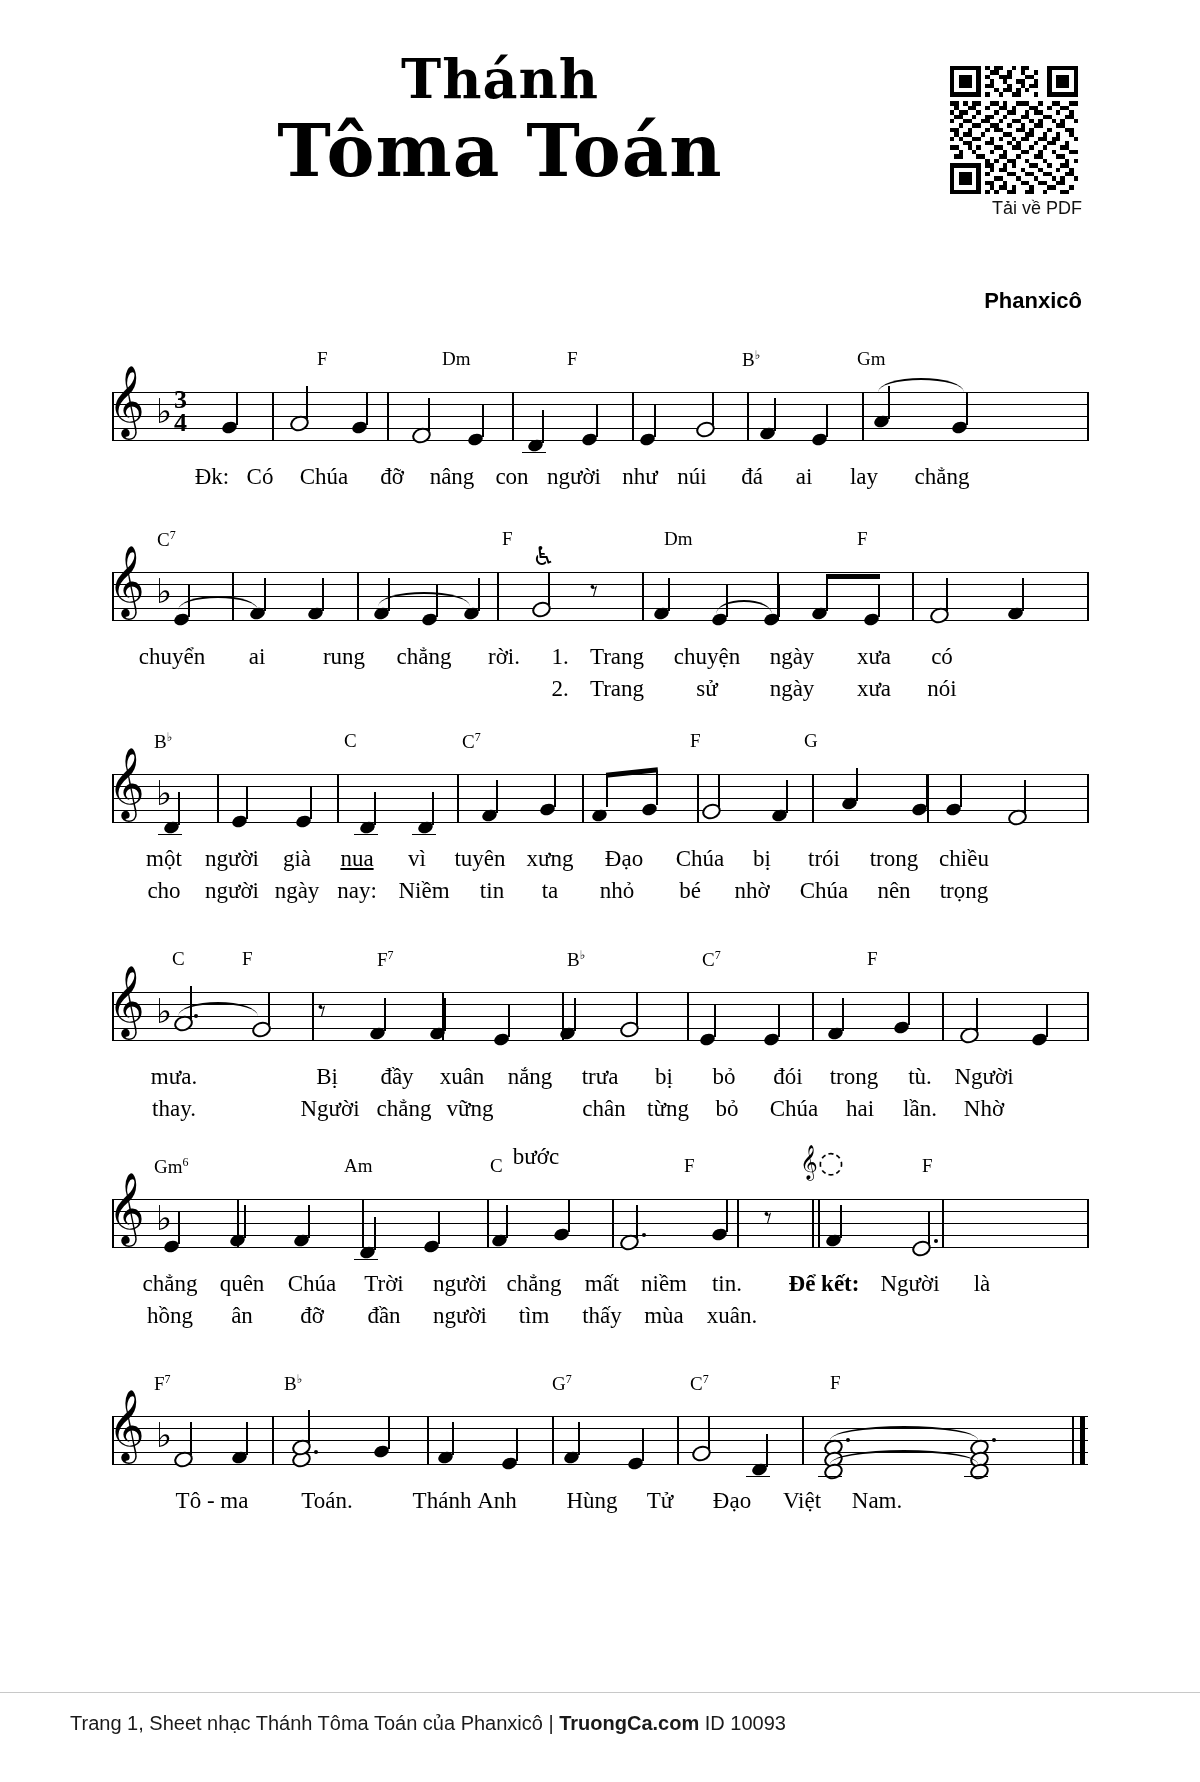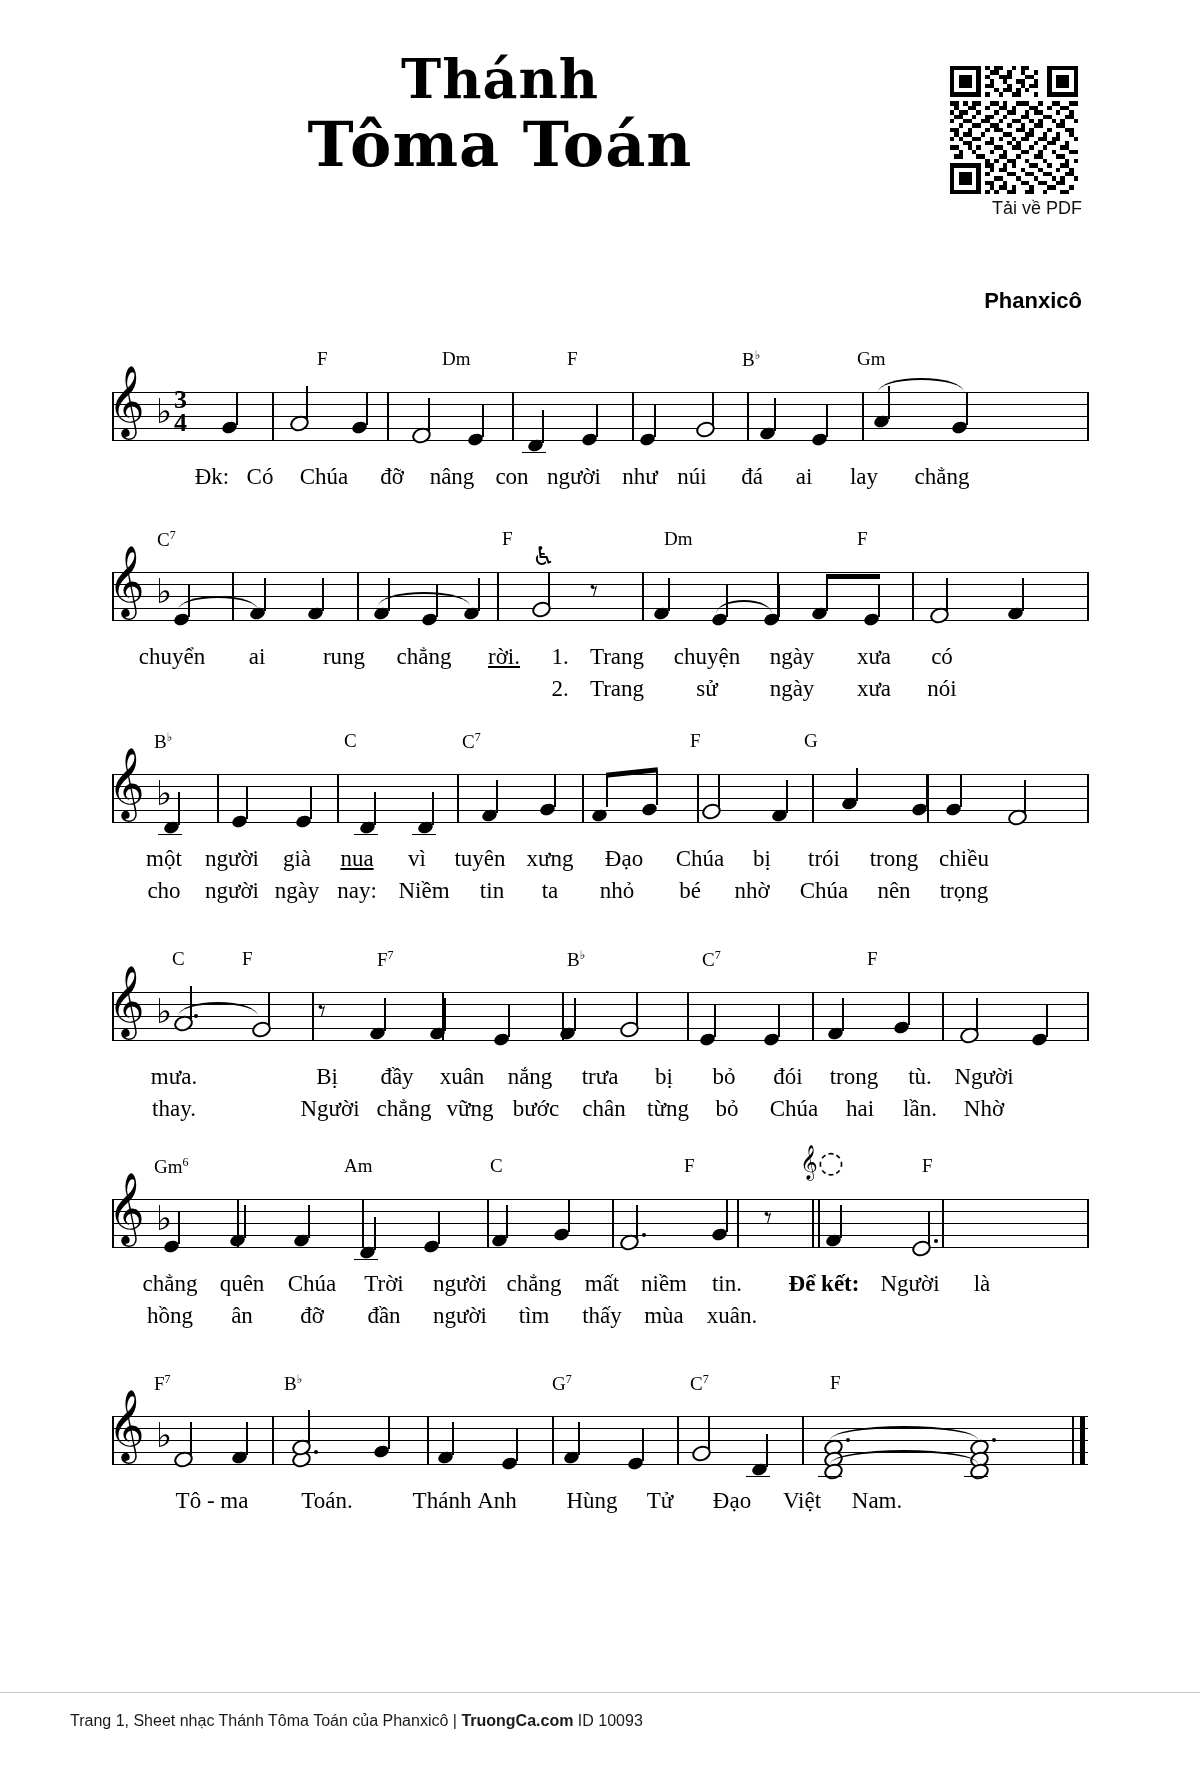--- a/index.html
+++ b/index.html
@@ -26,21 +26,21 @@
   .title-line1{
     font-family:"DejaVu Serif", serif;
     font-weight:bold;
     font-size:54px;
     letter-spacing:1px;
     line-height:1.0;
   }
   .title-line2{
     font-family:"DejaVu Serif", serif;
     font-weight:bold;
-    font-size:62px;
+    font-size:72px;
     letter-spacing:1px;
     line-height:1.25;
   }
   .qr-wrap{
     position:absolute;
     right:118px;top:66px;
     width:136px;
     text-align:right;
   }
   .qr{
@@ -188,21 +188,21 @@
   .lyric.bold{font-weight:bold;}
   
   .footer-rule{
     position:absolute;
     left:0;top:1692px;width:1200px;height:1px;background:#c8c8c8;
   }
   .footer{
     position:absolute;
     left:70px;top:1712px;
     font-family:"Liberation Sans", sans-serif;
-    font-size:16px;
+    font-size:20px;
     color:#1a1a1a;
   }
   .footer b{font-weight:bold;}
 </style>
 </head>
 <body>
 
 <div class="sheet">
 
   <div class="title-block">
@@ -554,21 +554,21 @@
         <span class="stem" style="left:834px;top:24px;"></span>
       <span class="note filled" style="left:896px;top:54px;"></span>
         <span class="stem" style="left:910px;top:24px;"></span>
     </div>
     <div class="lyrics">
       <div class="lyric-row">
         <span class="lyric" style="left:60px;">chuyển</span>
         <span class="lyric" style="left:145px;">ai</span>
         <span class="lyric" style="left:232px;">rung</span>
         <span class="lyric" style="left:312px;">chẳng</span>
-        <span class="lyric" style="left:392px;text-decoration:underline;">rời.</span>
+        <span class="lyric" style="left:392px;">rời.</span>
         <span class="lyric" style="left:448px;">1.</span>
         <span class="lyric" style="left:505px;">Trang</span>
         <span class="lyric" style="left:595px;">chuyện</span>
         <span class="lyric" style="left:680px;">ngày</span>
         <span class="lyric" style="left:762px;">xưa</span>
         <span class="lyric" style="left:830px;">có</span>
       </div>
       <div class="lyric-row">
         <span class="lyric" style="left:448px;">2.</span>
         <span class="lyric" style="left:505px;">Trang</span>
@@ -746,21 +746,21 @@
         <span class="lyric" style="left:676px;">đói</span>
         <span class="lyric" style="left:742px;">trong</span>
         <span class="lyric" style="left:808px;">tù.</span>
         <span class="lyric" style="left:872px;">Người</span>
       </div>
       <div class="lyric-row">
         <span class="lyric" style="left:62px;">thay.</span>
         <span class="lyric" style="left:218px;">Người</span>
         <span class="lyric" style="left:292px;">chẳng</span>
         <span class="lyric" style="left:358px;">vững</span>
-        <span class="lyric" style="left:424px;">bước</span>
+        <span class="lyric" style="left:424px;margin-top:48px;">bước</span>
         <span class="lyric" style="left:492px;">chân</span>
         <span class="lyric" style="left:556px;">từng</span>
         <span class="lyric" style="left:615px;">bỏ</span>
         <span class="lyric" style="left:682px;">Chúa</span>
         <span class="lyric" style="left:748px;">hai</span>
         <span class="lyric" style="left:808px;">lần.</span>
         <span class="lyric" style="left:872px;">Nhờ</span>
       </div>
     </div>
   </div>

